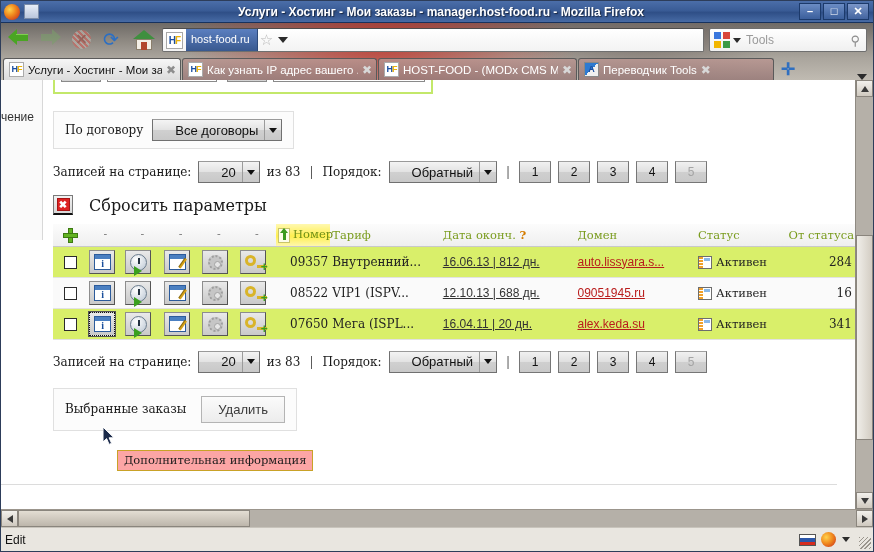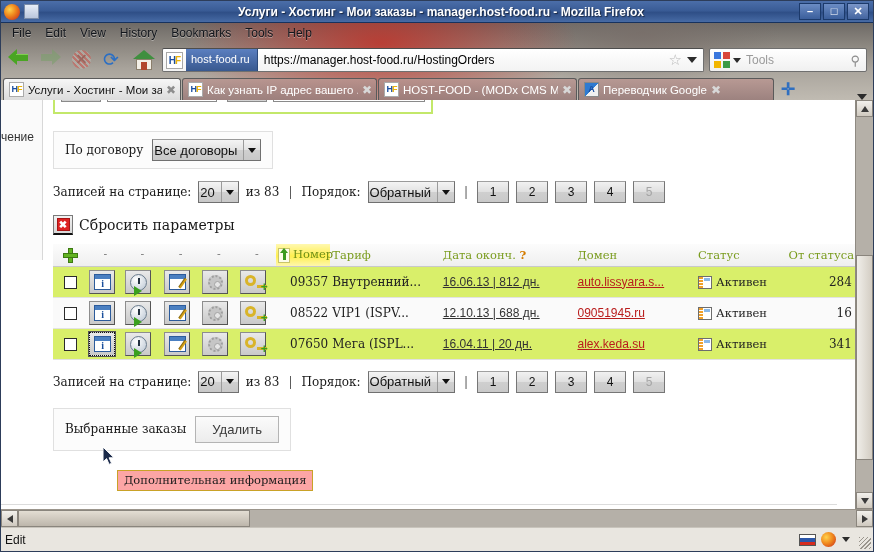--- a/index.html
+++ b/index.html
@@ -199,21 +199,21 @@
     border:1px solid #e0e0e0; background:#fcfcfc;
     display:inline-flex; align-items:center; gap:9px;
     padding:7px 11px;
   }
   .lbl-txt { font-family:"DejaVu Serif", serif; font-size:12px; color:#1a1a1a; white-space:nowrap; }
 
   .select {
     display:inline-flex; align-items:center;
     background: linear-gradient(to bottom,#f4f4f4 0%, #e3e3e3 48%, #d0d0d0 52%, #c8c8c8 100%);
     border:1px solid #707070; border-top-color:#9a9a9a;
-    height:22px; padding:0 0 0 1px; font-size:13px; color:#111;
+    height:22px; padding:0 0 0 22px; font-size:13px; color:#111;
     font-family:"Liberation Sans", sans-serif;
   }
   .select .sel-val { white-space:nowrap; }
   .select .sel-arrow {
     width:17px; height:20px; margin-left:6px; border-left:1px solid #9b9b9b;
     display:flex; align-items:center; justify-content:center;
   }
   .select .sel-arrow i { width:0;height:0;border-left:4px solid transparent;border-right:4px solid transparent;border-top:5px solid #111; }
 
   #perpage-row { margin-top:12px; display:flex; align-items:center; gap:7px; font-family:"DejaVu Serif", serif; font-size:12px; color:#1a1a1a; }
@@ -230,21 +230,21 @@
   .reset-ico {
     width:20px; height:20px; flex:none;
     background: linear-gradient(to bottom,#f1f1f1,#d8d8d8);
     border:1px solid #7a7a7a; border-bottom:2px solid #111;
     display:flex; align-items:center; justify-content:center;
   }
   .reset-ico i {
     width:13px; height:13px; background:#dd2222; border:1px solid #a81414;
     color:#fff; font-size:10px; font-weight:bold; line-height:11px; text-align:center; font-style:normal;
   }
-  #reset-row .lbl-txt { font-size:14px; }
+  #reset-row .lbl-txt { font-size:16px;margin-left:10px; }
 
   
   #table { margin-top:9px; width:820px; border-collapse:collapse; table-layout:fixed; }
   #table th {
     background: linear-gradient(to bottom,#fcfcfc,#efefef);
     border-bottom:1px solid #c9c9c9;
     height:22px; padding:0 2px;
     font-family:"DejaVu Serif", serif; font-weight:normal; font-size:11.5px;
     color:#7a9c1e; text-align:left; white-space:nowrap;
   }
@@ -331,21 +331,21 @@
     white-space:nowrap;
   }
 
   #bottom-pager { margin-top:11px; display:flex; align-items:center; gap:7px;
      font-family:"DejaVu Serif", serif; font-size:12px; color:#1a1a1a; }
 
   #bulk-panel { margin-top:15px; }
   .delbtn {
     background: linear-gradient(to bottom,#fbfbfb,#ececec);
     border:1px solid #b4b4b4; padding:5px 16px;
-    font-family:"Liberation Sans", sans-serif; font-size:13px; color:#3a3a3a;
+    font-family:"Liberation Sans", sans-serif; font-size:13px; color:#3a3a3a;margin-left:6px;
   }
 
   
   #pagefooter {
     position:absolute; left:0; right:18px; top:404px; height:30px;
     border-top:1px solid #dcdcdc;
   }
 
   
   #vscroll {
@@ -391,29 +391,20 @@
     <div id="titletext">Услуги - Хостинг - Мои заказы - manager.host-food.ru - Mozilla Firefox</div>
     <div id="winbtns">
       <div class="winbtn">–</div>
       <div class="winbtn">□</div>
       <div class="winbtn close">✕</div>
     </div>
   </div>
 
   <div id="chrome">
 
-    <div id="menubar">
-      <div class="menu-item">File</div>
-      <div class="menu-item">Edit</div>
-      <div class="menu-item">View</div>
-      <div class="menu-item">History</div>
-      <div class="menu-item">Bookmarks</div>
-      <div class="menu-item">Tools</div>
-      <div class="menu-item">Help</div>
-    </div>
 
     <div id="navbar">
       <div class="navbtn">
         <div class="arrow-ico back">
           <div class="head"></div>
             <div class="shaft"></div>
         </div>
       </div>
       <div class="navbtn">
         <div class="arrow-ico fwd">
@@ -431,21 +422,20 @@
         <div class="home-ico">
           <div class="roof"></div>
             <div class="body"></div>
             <div class="door"></div>
         </div>
       </div>
 
       <div id="urlbar">
         <div class="hf-fav">H<span class="y">F</span></div>
         <div id="identity">host-food.ru</div>
-        <div id="urltext">https://manager.host-food.ru/HostingOrders</div>
         <div class="star-ico">☆</div>
         <div class="caret"></div>
       </div>
 
       <div id="searchbar">
         <div class="g-ico">
           <i class="q1"></i>
             <i class="q2"></i>
             <i class="q3"></i>
             <i class="q4"></i>
@@ -467,21 +457,21 @@
         <div class="lbl">Как узнать IP адрес вашего ...</div>
         <div class="tab-x">✖</div>
       </div>
       <div class="tab inactive" style="width:199px">
         <div class="fav-sm">H<span class="y">F</span></div>
         <div class="lbl">HOST-FOOD - (MODx CMS Ma...</div>
         <div class="tab-x">✖</div>
       </div>
       <div class="tab inactive" style="width:196px">
         <div class="fav-tr">A</div>
-        <div class="lbl">Переводчик Google</div>
+        <div class="lbl">Переводчик Tools</div>
         <div class="tab-x">✖</div>
       </div>
       <div id="newtab">✛</div>
       <div id="tablist-caret">
         <div class="caret" style="margin:0"></div>
       </div>
     </div>
   </div>
 
   <div id="viewport">

